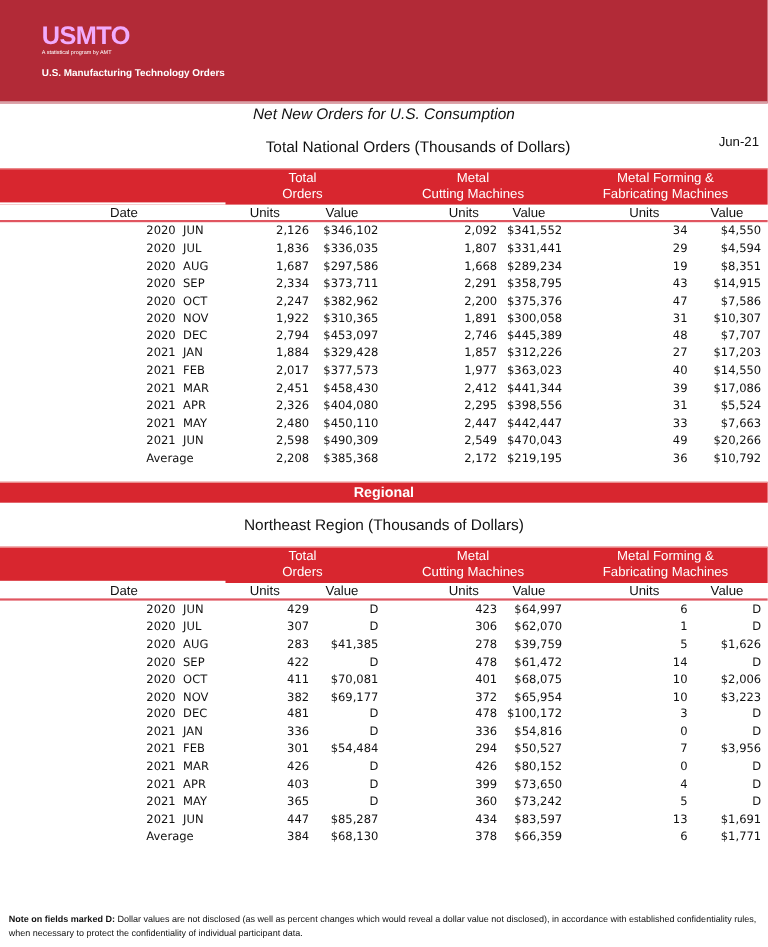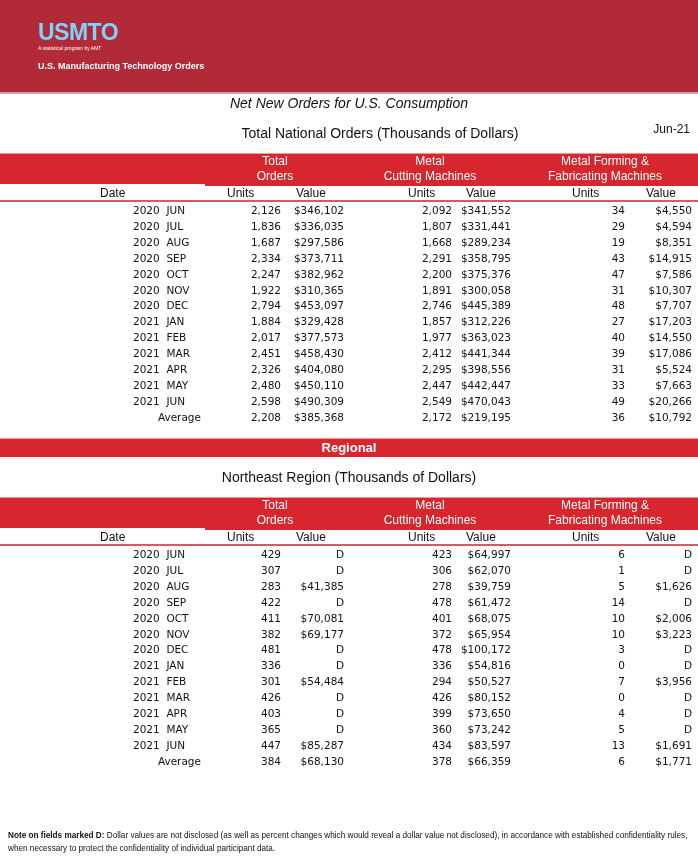--- a/index.html
+++ b/index.html
@@ -6,21 +6,21 @@
   body {
     width: 698px; height: 861px; overflow: hidden; background: #ffffff;
     font-family: "Liberation Sans", sans-serif; color: #111;
     position: relative;
   }
   .banner {
     position: absolute; left: 0; top: 0; width: 698px; height: 92px;
     background: #b22a37; border-bottom: 2px solid #d9a0a6;
   }
   .logo {
-    position: absolute; left: 38px; top: 20px; color: #7dd3fc;
+    position: absolute; left: 38px; top: 20px; color: #f0abfc;
     font-family: "Liberation Sans", sans-serif; font-weight: bold;
     font-size: 23px; letter-spacing: -0.5px; line-height: 24px;
   }
   .logo-tag {
     position: absolute; left: 38px; top: 45px; color: #fff; font-size: 5px;
   }
   .brand-sub {
     position: absolute; left: 38px; top: 61px; color: #fff;
     font-size: 9px; font-weight: bold;
   }
@@ -32,21 +32,21 @@
   .section-title { position: absolute; left: 0; width: 698px; text-align: center; font-size: 14px; }
   .tbl { position: absolute; left: 0; width: 698px; }
   .hdr-band { position: absolute; left: 0; width: 698px; height: 32px; background: #d8262f; border-top: 1px solid #e99; }
   .hdr-band .white-cut { position: absolute; left: 0; width: 205px; height: 2px; background: #fff; bottom: 0; }
   .grp { position: absolute; color: #fff; font-size: 12px; text-align: center; line-height: 15px; }
   .colhdr { position: absolute; font-size: 12px; color: #111; }
   .hdr-rule { position: absolute; left: 0; width: 698px; height: 2px; background: #e05560; }
   .row { position: absolute; left: 0; width: 698px; height: 15.5px; font-family: "DejaVu Sans", sans-serif; font-size: 10.5px; padding-left: 30px; }
   .row span { position: absolute; top: 0; white-space: nowrap; }
   .c-date { left: 133px; width: 70px; }
-  .c-avg { left: 133px; width: 68px; text-align: right; }
+  .c-avg { left: 133px; width: 68px; }
   .c-tu { left: 225px; width: 56px; text-align: right; }
   .c-tv { left: 280px; width: 64px; text-align: right; }
   .c-mu { left: 400px; width: 52px; text-align: right; }
   .c-mv { left: 455px; width: 56px; text-align: right; }
   .c-fu { left: 590px; width: 35px; text-align: right; }
   .c-fv { left: 630px; width: 62px; text-align: right; }
   .regional-band {
     position: absolute; left: 0; top: 438px; width: 698px; height: 18px;
     background: #d8262f; color: #fff; font-weight: bold; font-size: 13px;
     text-align: center; line-height: 18px; border-top: 1px solid #e99;

